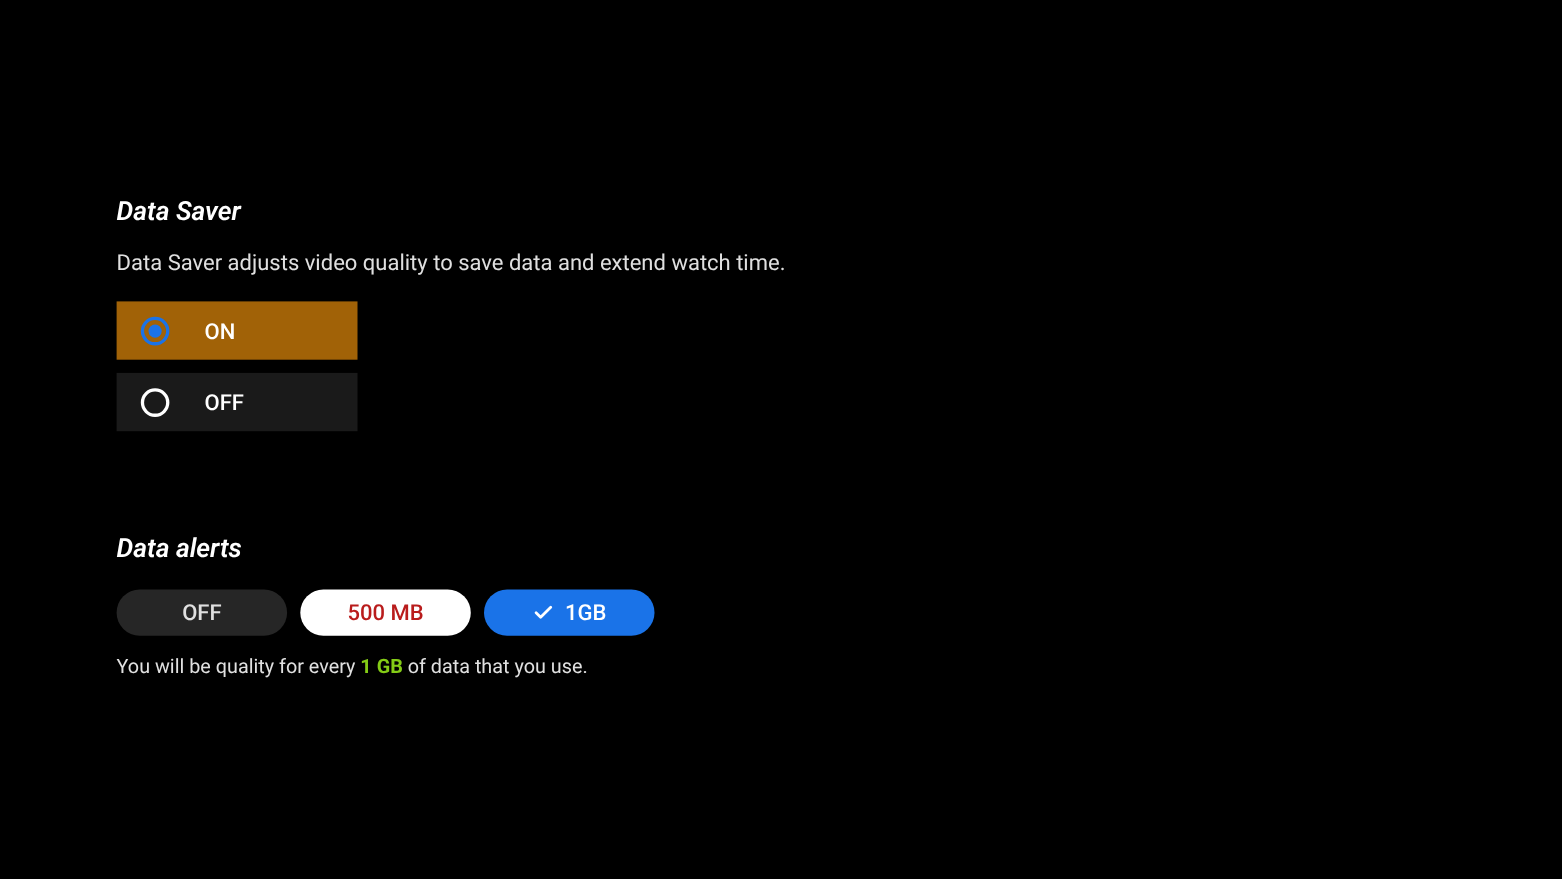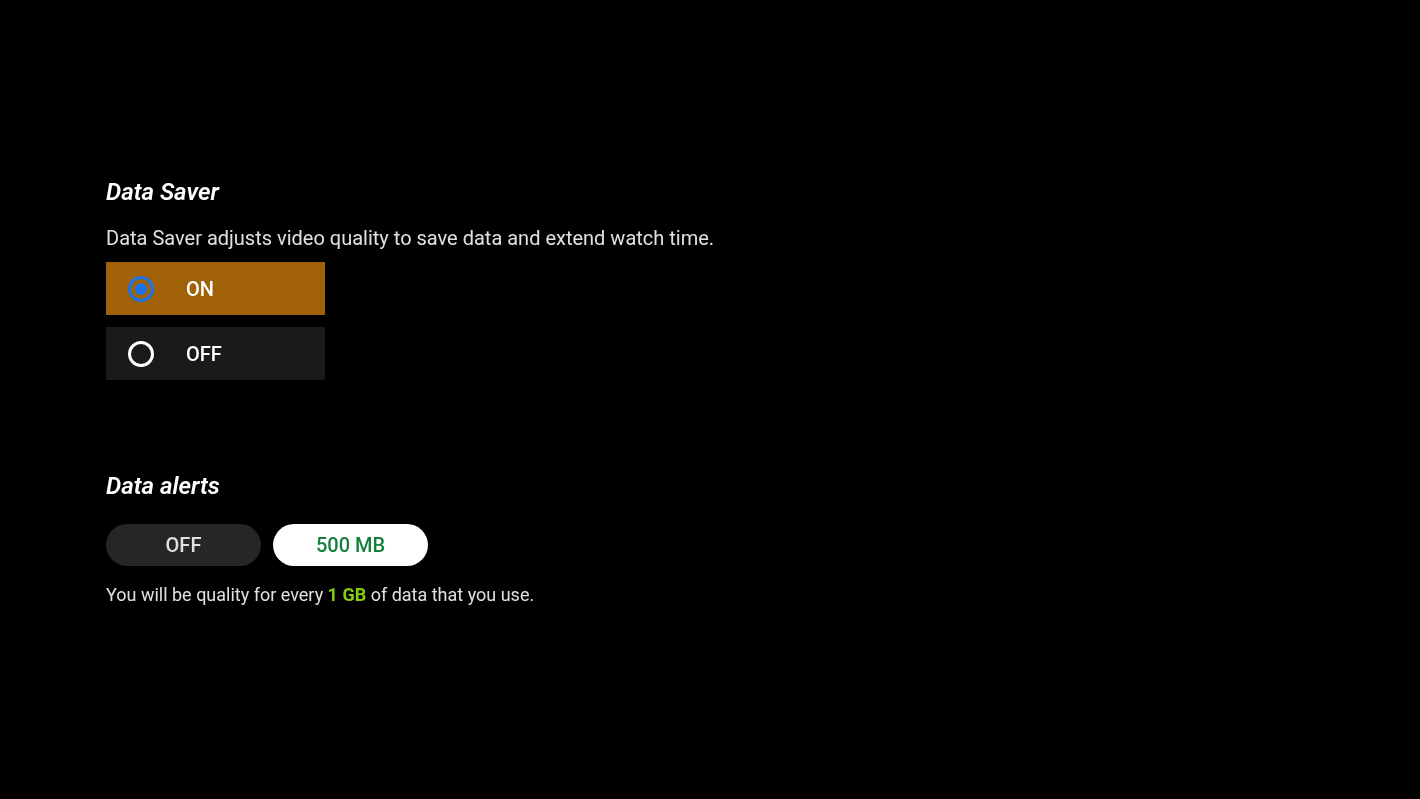--- a/index.html
+++ b/index.html
@@ -18,21 +18,21 @@
   .section-title {
     font-size: 24px;
     font-weight: 600;
     margin-bottom: 20px;
     font-style: italic;
   }
   .section-desc {
     font-size: 20px;
     color: #e0e0e0;
     font-weight: 400;
-    margin-bottom: 12px;
+    margin-bottom: 24px;
   }
   .radio-list {
     display: flex;
     flex-direction: column;
     gap: 12px;
     margin-bottom: 92px;
   }
   .radio-item {
     width: 219px;
     height: 53px;
@@ -87,21 +87,21 @@
     font-weight: 500;
     cursor: pointer;
     min-width: 155px;
   }
   .pill.default {
     background: #262626;
     color: #e0e0e0;
   }
   .pill.white {
     background: #fff;
-    color: #15803d;
+    color: #b91c1c;
   }
   .pill.blue {
     background: #1a73e8;
     color: #fff;
   }
   .pill .check {
     margin-right: 10px;
     display: inline-flex;
     align-items: center;
   }
@@ -135,17 +135,25 @@
 
 <div class="section-title" style="margin-bottom:24px;">Data alerts</div>
 
 <div class="pill-row">
   <div class="pill default">
     <span>OFF</span>
   </div>
   <div class="pill white">
     <span>500 MB</span>
   </div>
+  <div class="pill blue">
+    <span class="check">
+      <svg width="20" height="20" viewBox="0 0 24 24" fill="none" stroke="#fff" stroke-width="3" stroke-linecap="round" stroke-linejoin="round">
+          <polyline points="20 6 9 17 4 12"></polyline>
+        </svg>
+    </span>
+    <span>1GB</span>
+  </div>
 </div>
 
 <div class="notify-text">
   <span>You will be quality for every </span><strong>1 GB</strong><span> of data that you use.</span>
 </div>
 
 </body></html>

